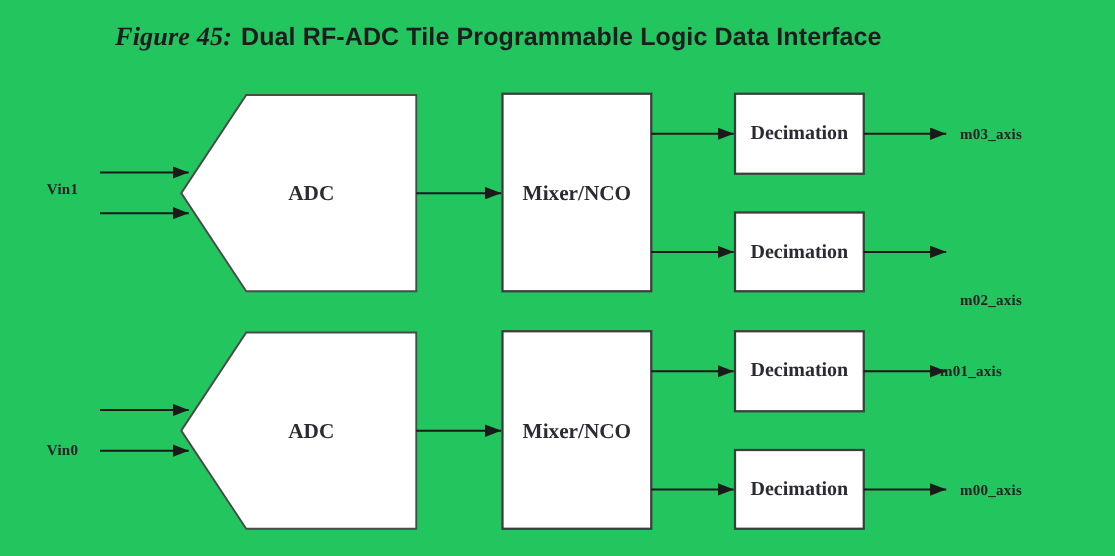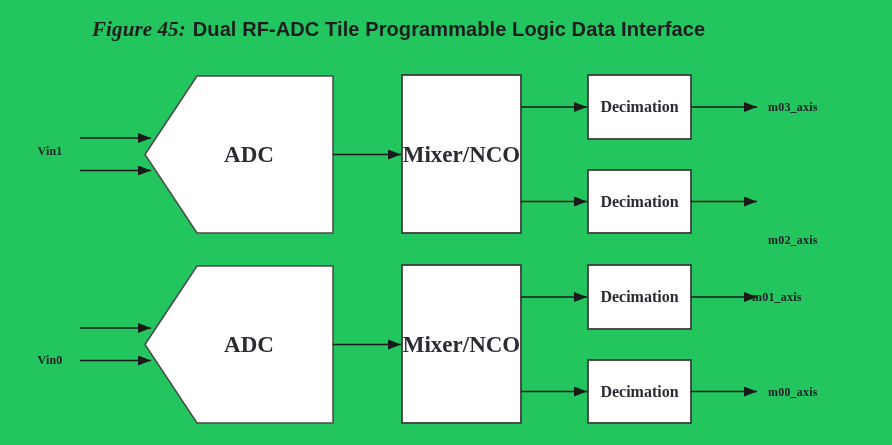--- a/index.html
+++ b/index.html
@@ -35,21 +35,21 @@
   .lbl {
     position: absolute;
     display: flex;
     align-items: center;
     justify-content: center;
     font-weight: 700;
     color: #2b2b33;
     white-space: nowrap;
     font-family: Liberation Serif, serif;
   }
-  .block-lbl { font-size: 23px; }
+  .block-lbl { font-size: 17px; }
   .decim-lbl { font-size: 16px; }
   .sig-lbl {
     font-size: 12px;
     color: #222228;
     justify-content: flex-start;
     letter-spacing: 0.2px;
   }
 </style>
 </head>
 <body>

